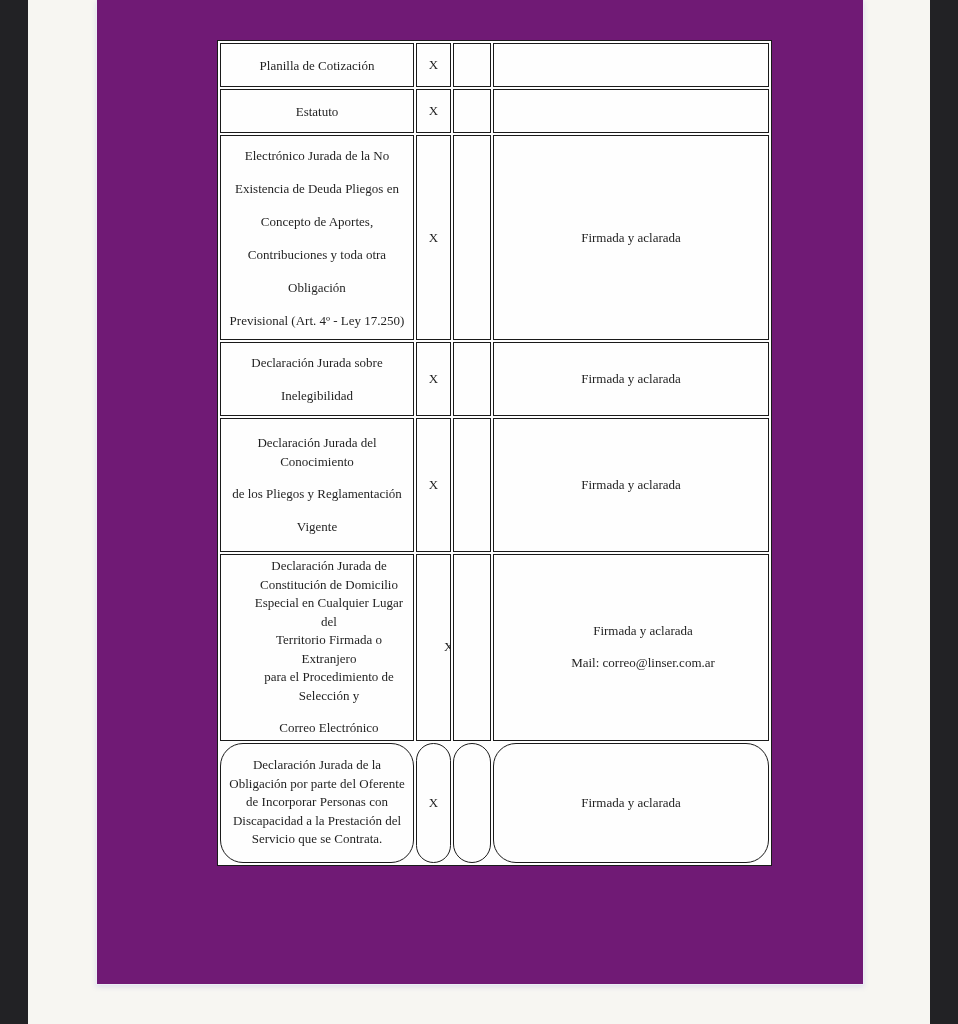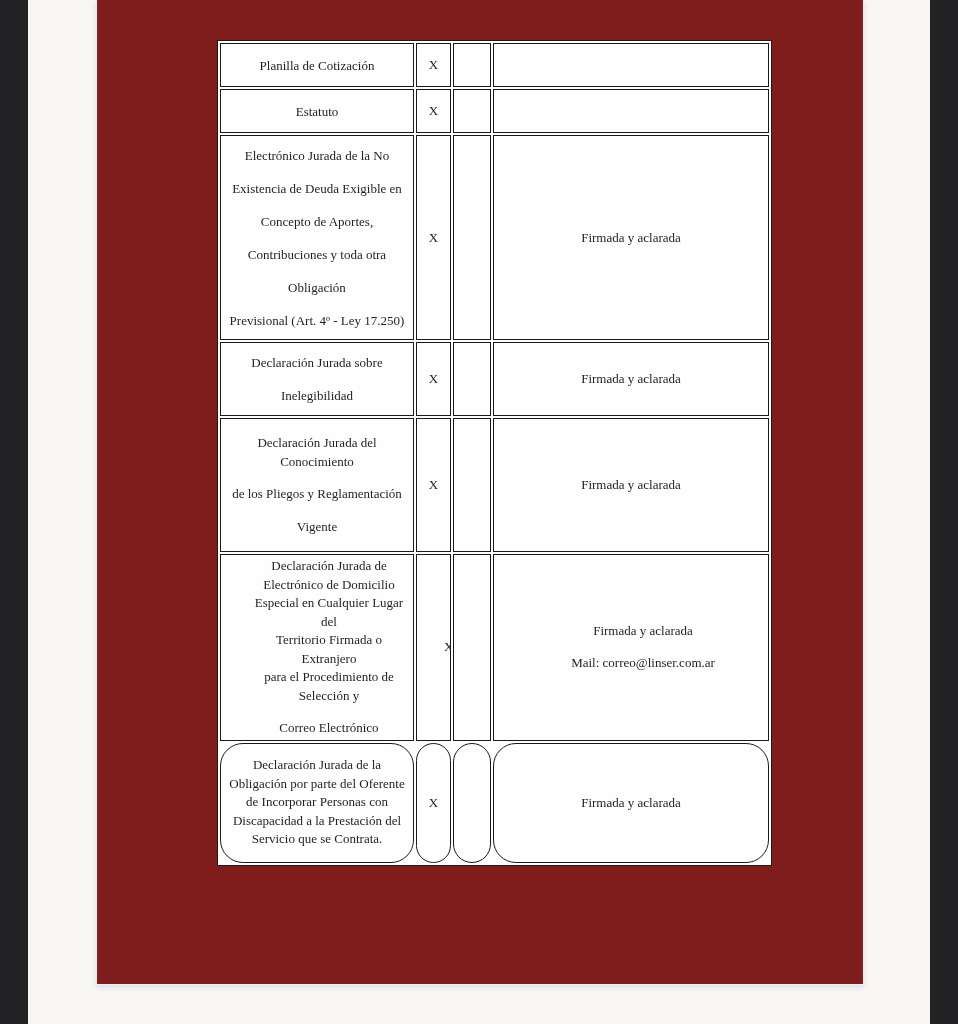--- a/index.html
+++ b/index.html
@@ -12,21 +12,21 @@
   }
   .side-bar {
     position: absolute; top: 0; width: 28px; height: 1024px;
     background: #222225;
   }
   .side-bar.left { left: 0; }
   .side-bar.right { left: 930px; }
   .sheet {
     position: absolute; left: 96px; top: 0;
     width: 768px; height: 985px;
-    background: #7f1d1d;
+    background: #701a75;
     border: 1px solid #ecedf5;
     border-top: none;
     box-shadow: 0 2px 5px rgba(190,196,226,0.45);
     box-sizing: border-box;
   }
   table.doc-table {
     position: absolute; left: 120px; top: 40px;
     width: 551px;
     border-collapse: separate;
     border-spacing: 2px;
@@ -87,21 +87,21 @@
       </td>
       <td>X</td>
       <td></td>
       <td></td>
     </tr>
 
 
     <tr class="h-xl">
       <td class="sp-double">
         <span class="line">Electrónico Jurada de la No</span>
-        <span class="line">Existencia de Deuda Exigible en</span>
+        <span class="line">Existencia de Deuda Pliegos en</span>
         <span class="line">Concepto de Aportes,</span>
         <span class="line">Contribuciones y toda otra</span>
         <span class="line">Obligación</span>
         <span class="line">Previsional (Art. 4º - Ley 17.250)</span>
       </td>
       <td>X</td>
       <td></td>
       <td>
         <span class="line">Firmada y aclarada</span>
       </td>
@@ -129,21 +129,21 @@
       <td>X</td>
       <td></td>
       <td>
         <span class="line">Firmada y aclarada</span>
       </td>
     </tr>
 
     <tr class="h-xlg">
       <td class="sp-tight">
         <span class="line">Declaración Jurada de</span>
-        <span class="line">Electrónico de Domicilio</span>
+        <span class="line">Constitución de Domicilio</span>
         <span class="line">Especial en Cualquier Lugar del</span>
         <span class="line">Territorio Firmada o Extranjero</span>
         <span class="line">para el Procedimiento de</span>
         <span class="line">Selección y</span>
         <span class="line gap-top">Correo Electrónico</span>
       </td>
       <td>X</td>
       <td></td>
       <td class="sp-tight">
         <span class="line">Firmada y aclarada</span>

